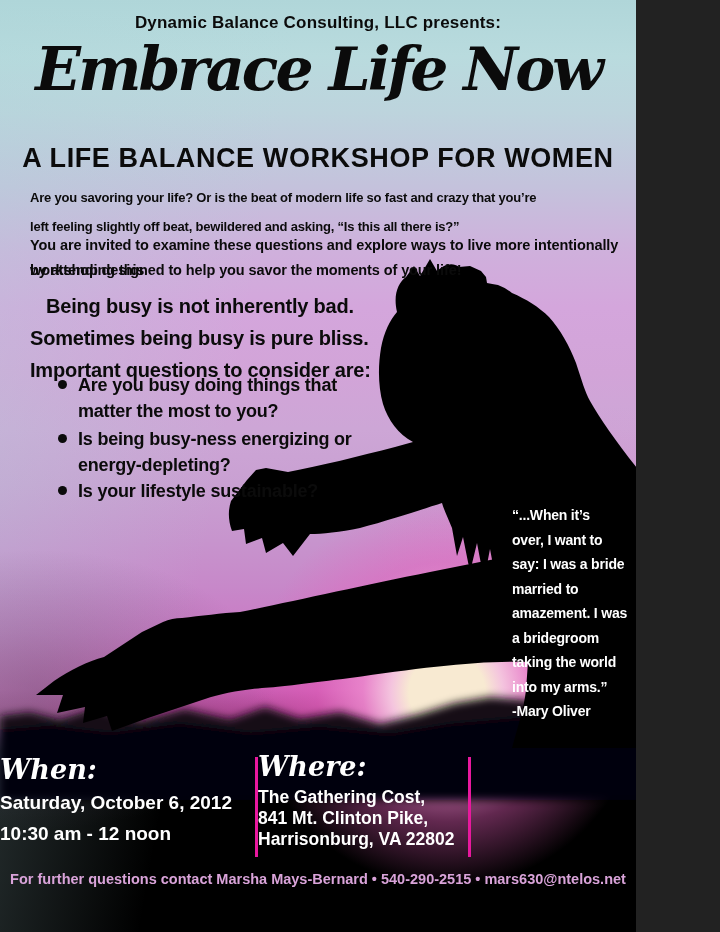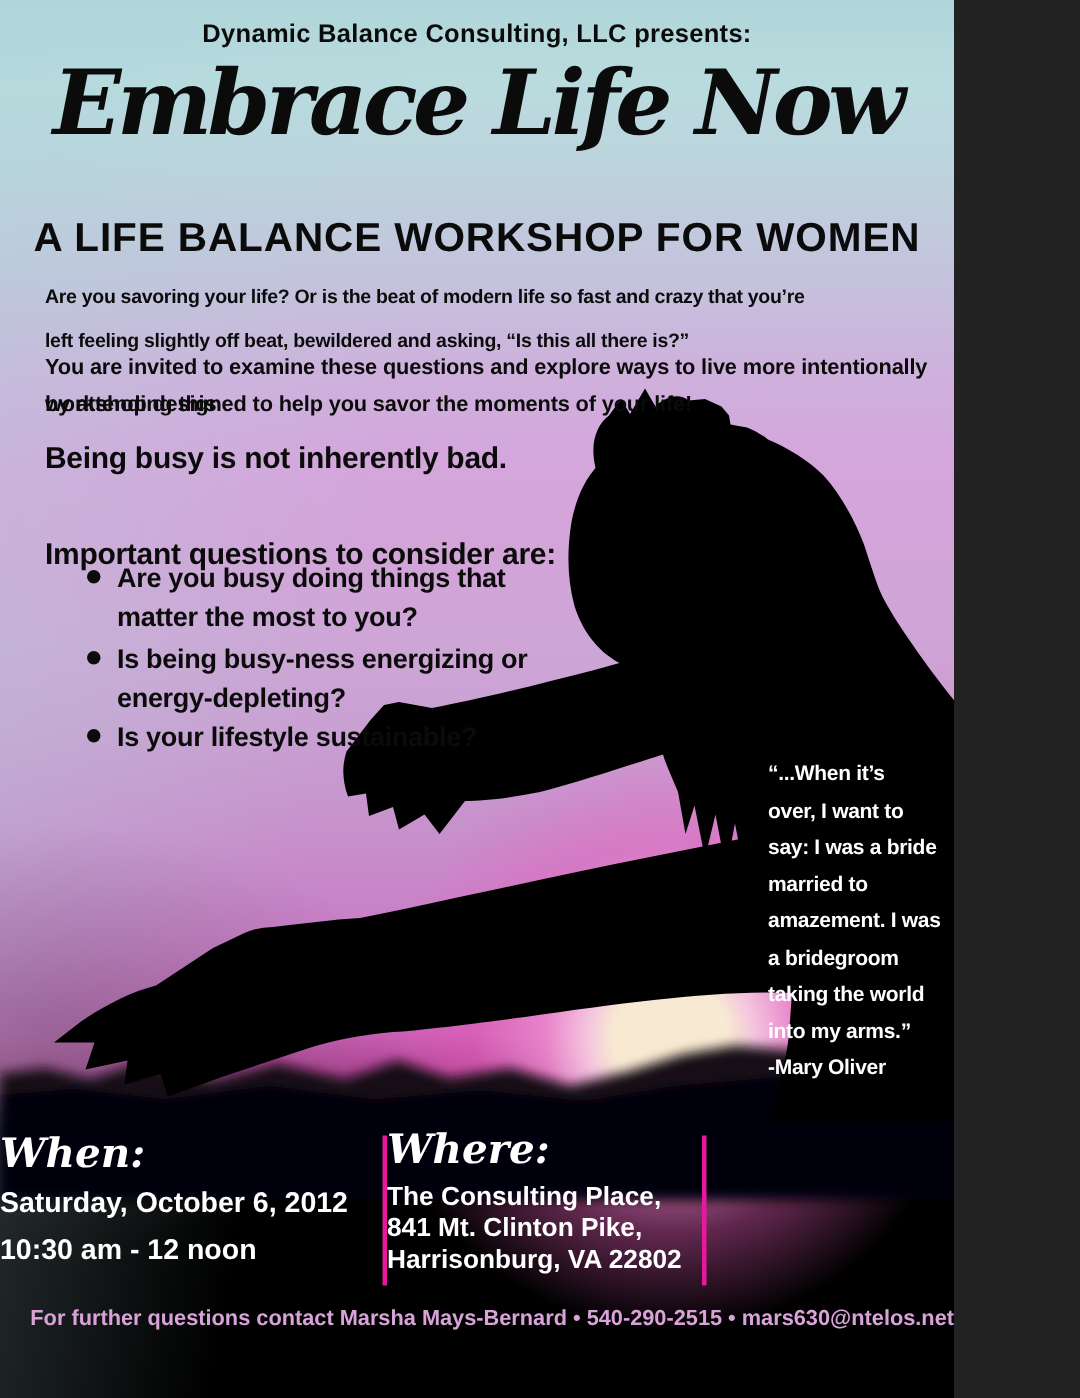--- a/index.html
+++ b/index.html
@@ -44,21 +44,21 @@
   #where{left:258px;top:751px;width:210px;}
   #where .script{font-size:27px;}
   #where .big{font-size:17.5px;font-weight:bold;line-height:21px;}
   #where .first{margin-top:5px;}
   #cost{left:472px;top:753px;width:246px;}
   #costHead{font-size:24px;}
   #costHead .price{font-family:"Liberation Sans",sans-serif;font-style:normal;font-weight:bold;font-size:23px;}
   #cost .sm{font-size:13.5px;font-weight:bold;line-height:17.5px;}
   #cost .first{margin-top:6px;}
   .divider{position:absolute;width:3px;height:100px;top:757px;}
-  #footer{top:871px;left:0;width:100%;text-align:right;font-size:14.5px;font-weight:bold;}
+  #footer{top:871px;left:0;width:100%;text-align:center;font-size:14.5px;font-weight:bold;}
 </style>
 </head>
 <body>
 
 <div id="poster">
 
   <div class="overlay" id="tint1"></div>
   <div class="overlay" id="sun"></div>
 
   <svg width="720" height="932" viewBox="0 0 720 932">
@@ -125,21 +125,22 @@
 
   <div class="txt" id="presents">Dynamic Balance Consulting, LLC presents:</div>
   <div class="txt" id="title">Embrace Life Now</div>
   <div class="txt" id="subtitle">A LIFE BALANCE WORKSHOP FOR WOMEN</div>
 
   <div class="txt introBig" style="top:183px;">Are you savoring your life? Or is the beat of modern life so fast and crazy that you’re</div>
   <div class="txt introBig" style="top:212px;">left feeling slightly off beat, bewildered and asking, “Is this all there is?”</div>
   <div class="txt introSm" style="top:233px;">You are invited to examine these questions and explore ways to live more intentionally by attending this</div>
   <div class="txt introSm" style="top:258px;">workshop designed to help you savor the moments of your life!</div>
 
-  <div class="txt busyHead" style="top:290px;">Being busy is not inherently bad.</div>
+  <div class="txt busyHead" style="top:290px;margin-left:16px;">Being busy is not inherently bad.</div>
+  <div class="txt busyHead" style="top:322px;">Sometimes being busy is pure bliss.</div>
   <div class="txt busyHead" style="top:354px;">Important questions to consider are:</div>
 
   <div class="bullet" style="top:372px;">
     <span class="dot"></span>
     <div>Are you busy doing things that</div>
     <div>matter the most to you?</div>
   </div>
   <div class="bullet" style="top:426px;">
     <span class="dot"></span>
     <div>Is being busy-ness energizing or</div>
@@ -165,21 +166,21 @@
   <div class="col" id="when">
     <div class="script">When:</div>
     <div class="big">Saturday, October 6, 2012</div>
     <div class="big">10:30 am - 12 noon</div>
   </div>
 
   <div class="divider" style="left: 255px; background: rgb(232, 24, 158);"></div>
 
   <div class="col" id="where">
     <div class="script">Where:</div>
-    <div class="big first">The Consulting Place,</div>
+    <div class="big first">The Gathering Cost,</div>
     <div class="big">841 Mt. Clinton Pike,</div>
     <div class="big">Harrisonburg, VA 22802</div>
   </div>
 
   <div class="divider" style="left: 468px; background: rgb(232, 24, 158);"></div>
 
 
   <div class="txt" id="footer" style="color: rgb(217, 163, 217);">For further questions contact Marsha Mays-Bernard • 540-290-2515 • mars630@ntelos.net</div>
 
 </div>

